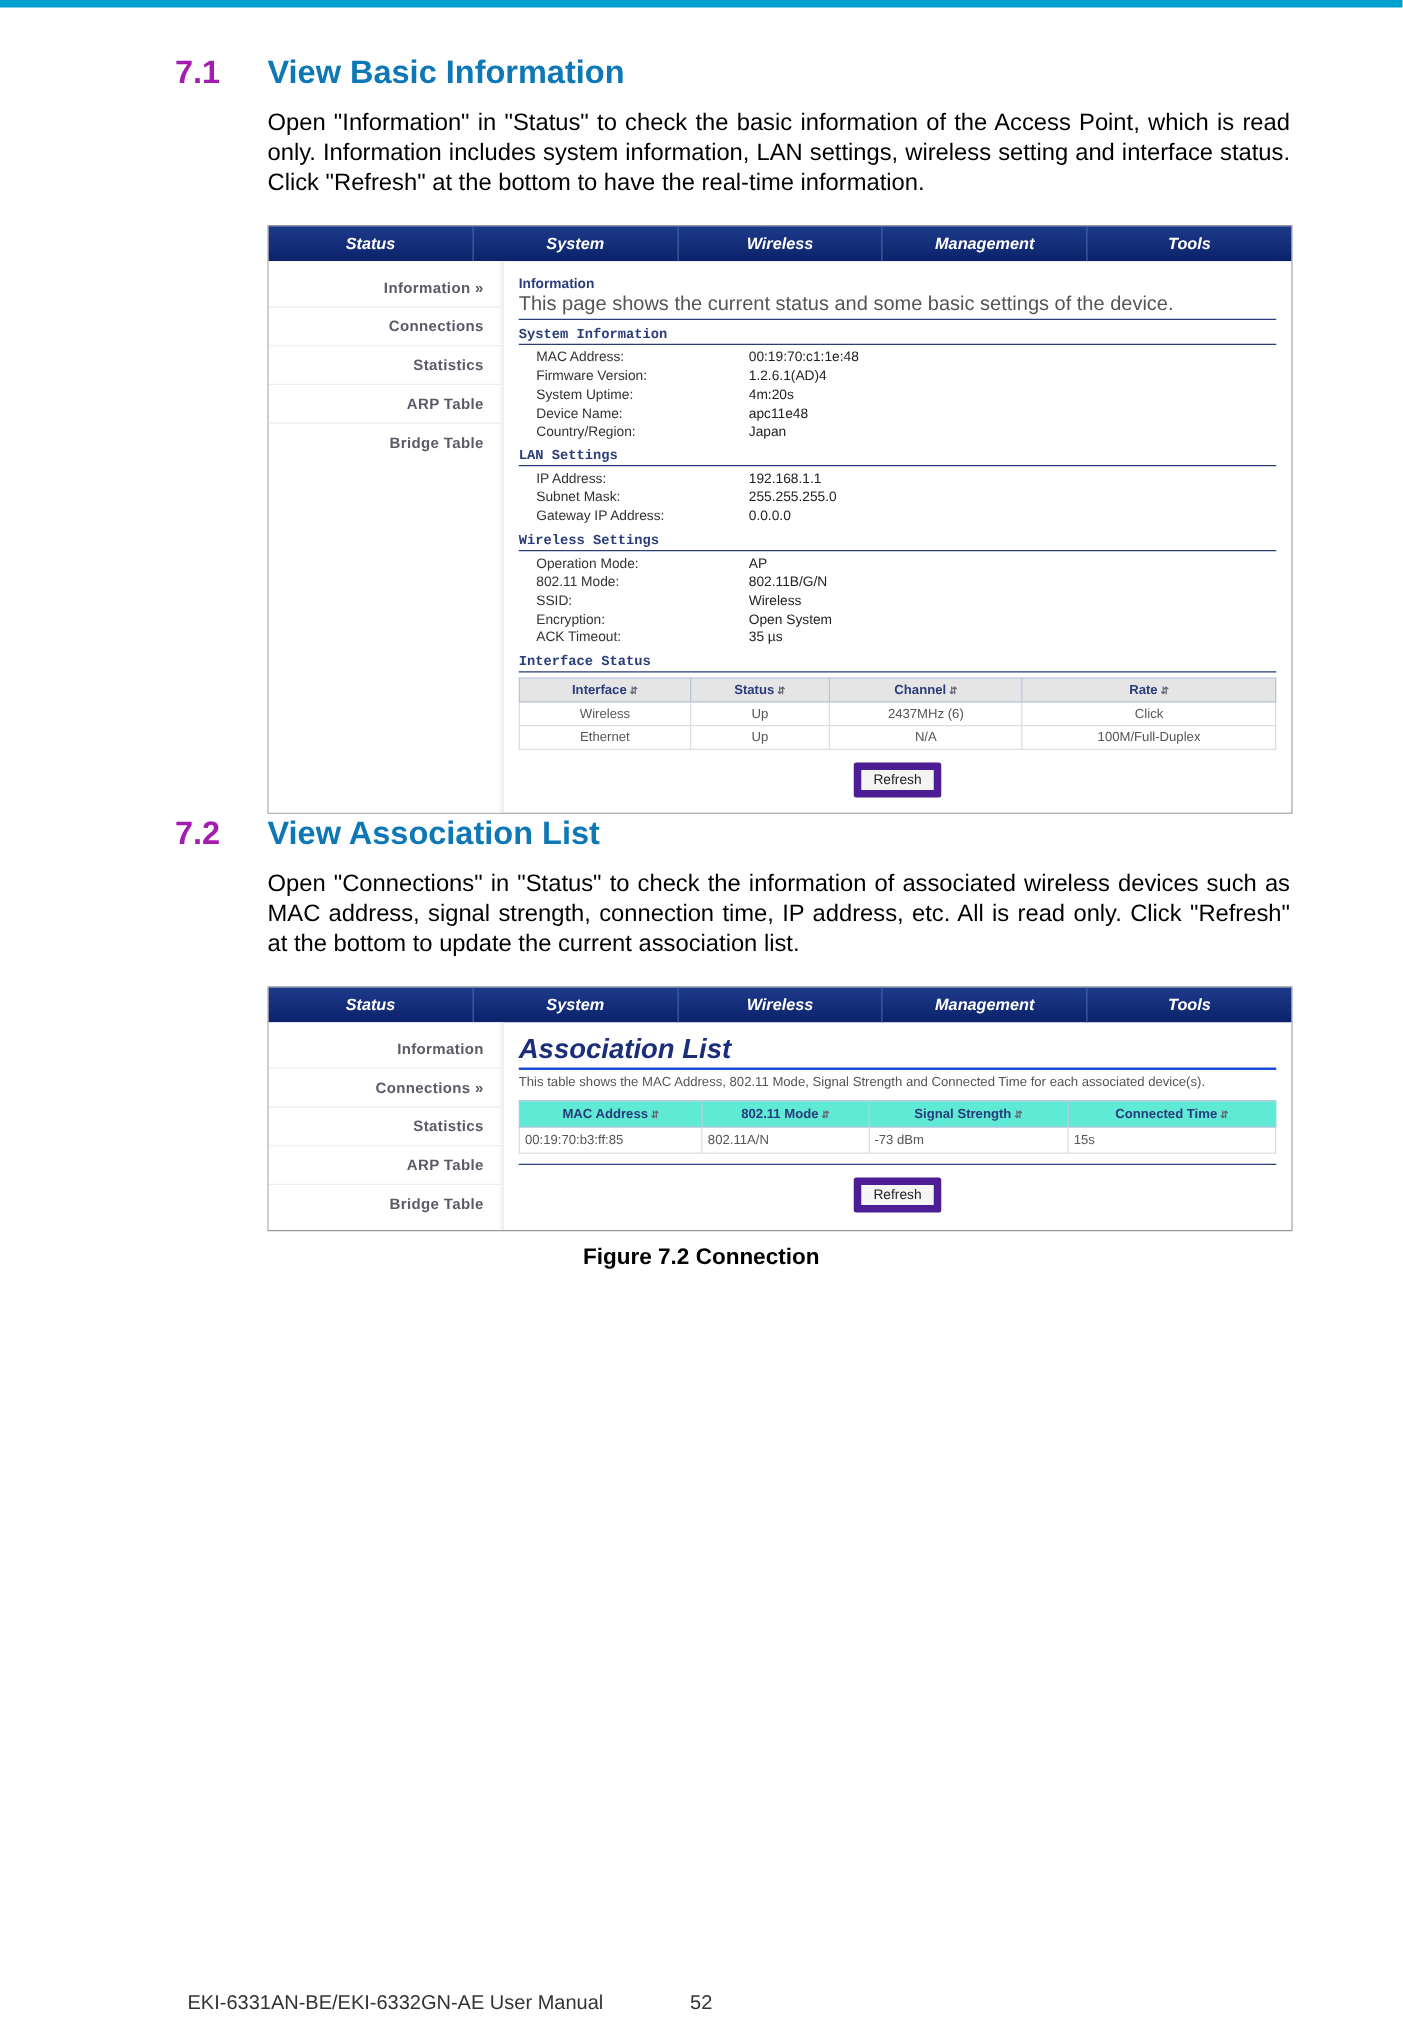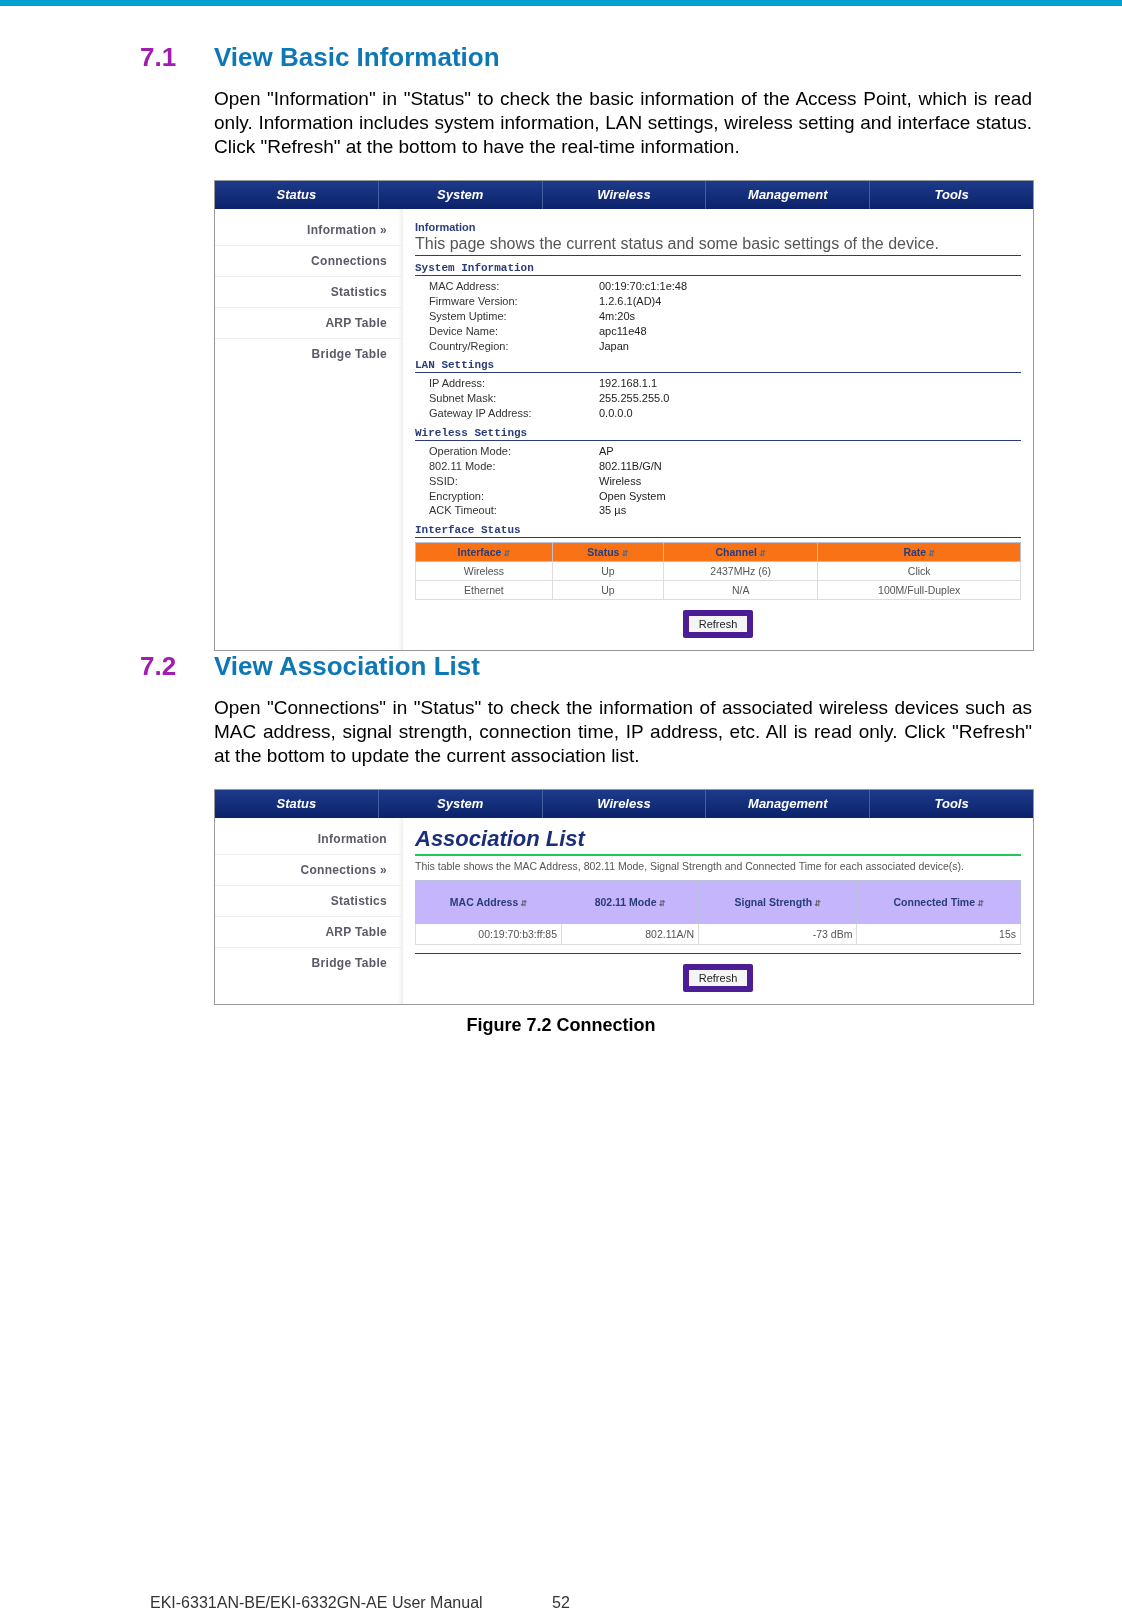--- a/index.html
+++ b/index.html
@@ -135,21 +135,21 @@
     font-size: 11px;
     font-family: Liberation Mono, monospace;
   }
   table.iface {
     width: 100%;
     border-collapse: collapse;
     font-size: 10.5px;
     margin-top: 4px;
   }
   table.iface th {
-    background: #f97316;
+    background: #e5e5e5;
     color: #2a3c7a;
     font-weight: bold;
     border: 1px solid #b8c2dc;
     padding: 3px 4px;
   }
   table.iface td {
     border: 1px solid #ddd;
     text-align: center;
     padding: 3px 4px;
     color: #555;
@@ -163,44 +163,44 @@
     font-size: 11px;
     padding: 2px 10px;
     border-radius: 2px;
   }
   
   .assoc-title {
     color: #1a2e7a;
     font-size: 22px;
     font-weight: bold;
     font-style: italic;
-    border-bottom: 2px solid #22c55e;
+    border-bottom: 2px solid #1d4ed8;
     padding-bottom: 2px;
     margin-bottom: 4px;
   }
   .assoc-desc {
     font-size: 10.5px;
     color: #555;
     margin-bottom: 8px;
   }
   table.assoc {
     width: 100%;
     border-collapse: collapse;
     font-size: 10.5px;
   }
   table.assoc th {
-    background: #c4b5fd;
+    background: #5eead4;
     color: #2a3c7a;
     font-weight: bold;
     border: 1px solid #b8c2dc;
-    padding: 15px;
+    padding: 4px;
   }
   table.assoc td {
     border: 1px solid #ddd;
-    text-align: right;
+    text-align: left;
     padding: 4px;
     color: #555;
   }
   .hr-thin { border: none; border-top: 1px solid #2a3c7a; margin: 8px 0 6px 0; }
 </style>
 </head>
 <body>
 
 <div class="page">
 

